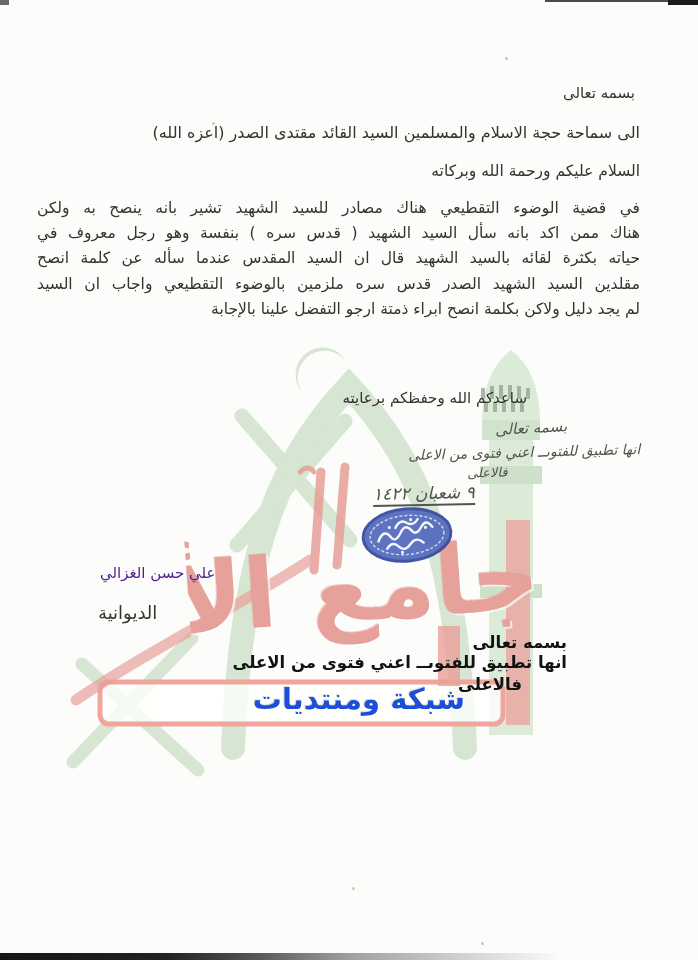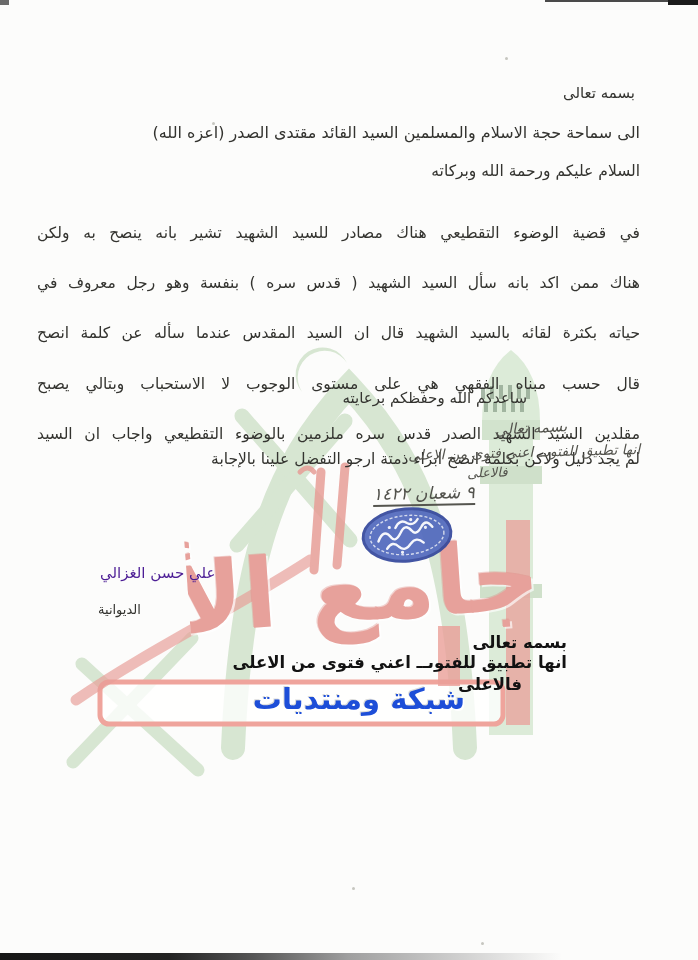--- a/index.html
+++ b/index.html
@@ -22,25 +22,25 @@
   .wm-site-text{right:233px;top:682px;direction:rtl;white-space:nowrap;
     font-size:29px;font-weight:bold;letter-spacing:2px;color:#1d4ed8;
     text-shadow:1.5px 1.5px 0 rgba(255,255,255,.95), -1px -1px 0 rgba(150,152,150,.35);z-index:0;}
   
   .typed{direction:rtl;white-space:nowrap;color:#33332f;z-index:2;}
   .basmala-top{right:63px;top:84px;font-size:15px;}
   .addressee{right:58px;top:123px;font-size:16px;}
   .greeting{right:58px;top:162px;font-size:15.5px;}
   .body-block{right:58px;top:196px;width:603px;direction:rtl;font-size:15.5px;
     color:#33332f;z-index:2;}
-  .body-line{text-align:justify;text-align-last:justify;line-height:25.2px;height:25.2px;margin-top:25px;}
+  .body-line{text-align:justify;text-align-last:justify;line-height:25.2px;height:25.2px;}
   .body-line-last{text-align:right;line-height:25.2px;height:25.2px;padding-left:40px;}
   .closing{right:171px;top:389px;font-size:15px;}
   .sender-name{left:100px;top:564px;font-size:15px;direction:rtl;white-space:nowrap;color:#4c1d95;z-index:2;}
-  .sender-city{left:98px;top:602px;font-size:13px;direction:rtl;white-space:nowrap;color:#33332f;z-index:2;}
+  .sender-city{left:98px;top:602px;font-size:18px;direction:rtl;white-space:nowrap;color:#33332f;z-index:2;}
   .caption{direction:rtl;white-space:nowrap;color:#121212;font-weight:bold;z-index:2;font-size:16.5px;}
   .caption-1{right:131px;top:633px;}
   .caption-2{right:131px;top:653px;}
   .caption-3{right:176px;top:675px;}
   
   .hand{direction:rtl;white-space:nowrap;color:#52524c;font-style:italic;z-index:2;}
   .hand-1{right:131px;top:419px;font-size:15px;transform:rotate(-3deg);letter-spacing:1px;}
   .hand-2{right:58px;top:444px;font-size:14px;transform:rotate(-1.5deg);letter-spacing:1.5px;}
   .hand-3{right:191px;top:465px;font-size:13px;transform:rotate(-2deg);}
   .hand-date{right:223px;top:483px;font-size:17px;letter-spacing:2px;transform:rotate(-1deg);
@@ -106,21 +106,20 @@
 <div class="abs typed basmala-top">بسمه تعالى</div>
 
 <div class="abs typed addressee">الى سماحة حجة الاسلام والمسلمين السيد القائد مقتدى الصدر (اعزه الله)</div>
 
 <div class="abs typed greeting">السلام عليكم ورحمة الله وبركاته</div>
 
 <div class="abs body-block">
   <div class="body-line">في قضية الوضوء التقطيعي هناك مصادر للسيد الشهيد تشير بانه ينصح به ولكن</div>
   <div class="body-line">هناك ممن اكد بانه سأل السيد الشهيد ( قدس سره ) بنفسة وهو رجل معروف في</div>
   <div class="body-line">حياته بكثرة لقائه بالسيد الشهيد قال ان السيد المقدس عندما سأله عن كلمة انصح</div>
-  <div class="body-line">قال حسب مبناه الفقهي هي على مستوى الوجوب لا الاستحباب وبتالي يصبح</div>
   <div class="body-line">مقلدين السيد الشهيد الصدر قدس سره ملزمين بالوضوء التقطيعي واجاب ان السيد</div>
   <div class="body-line-last">لم يجد دليل ولاكن بكلمة انصح ابراء ذمتة ارجو التفضل علينا بالإجابة</div>
 </div>
 
 <div class="abs typed closing">ساعدكم الله وحفظكم برعايته</div>
 
 <div class="abs hand hand-1">بسمه تعالى</div>
 <div class="abs hand hand-2">انها تطبيق للفتوىــ اعني فتوى من الاعلى</div>
 <div class="abs hand hand-3">فالاعلى</div>
 <div class="abs hand hand-date">٩ شعبان ١٤٢٢</div>

